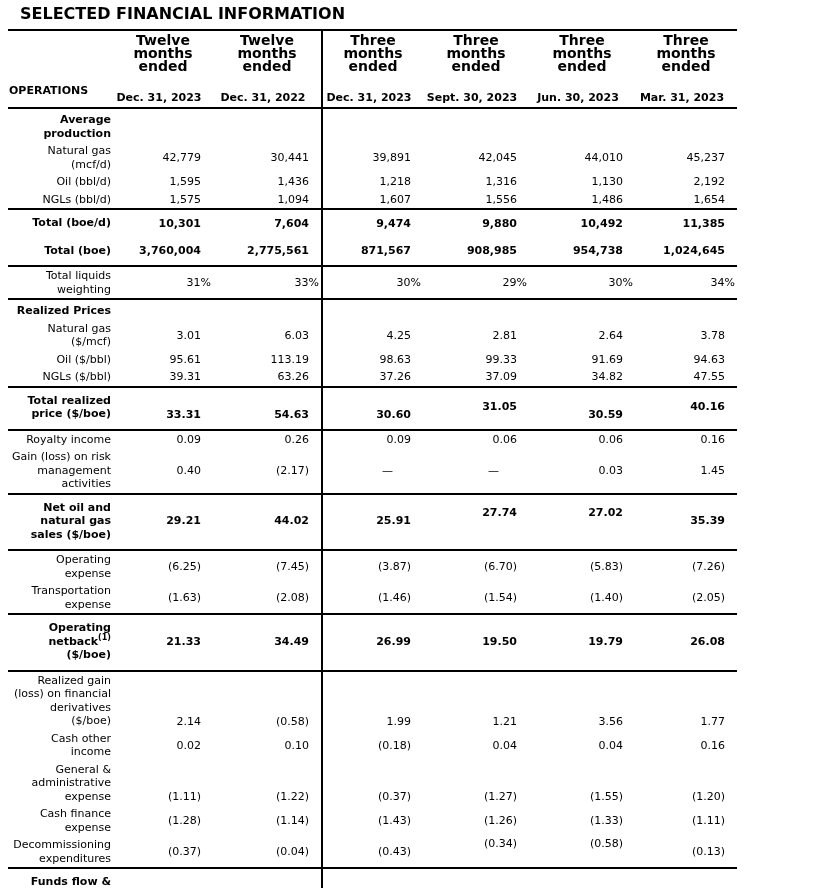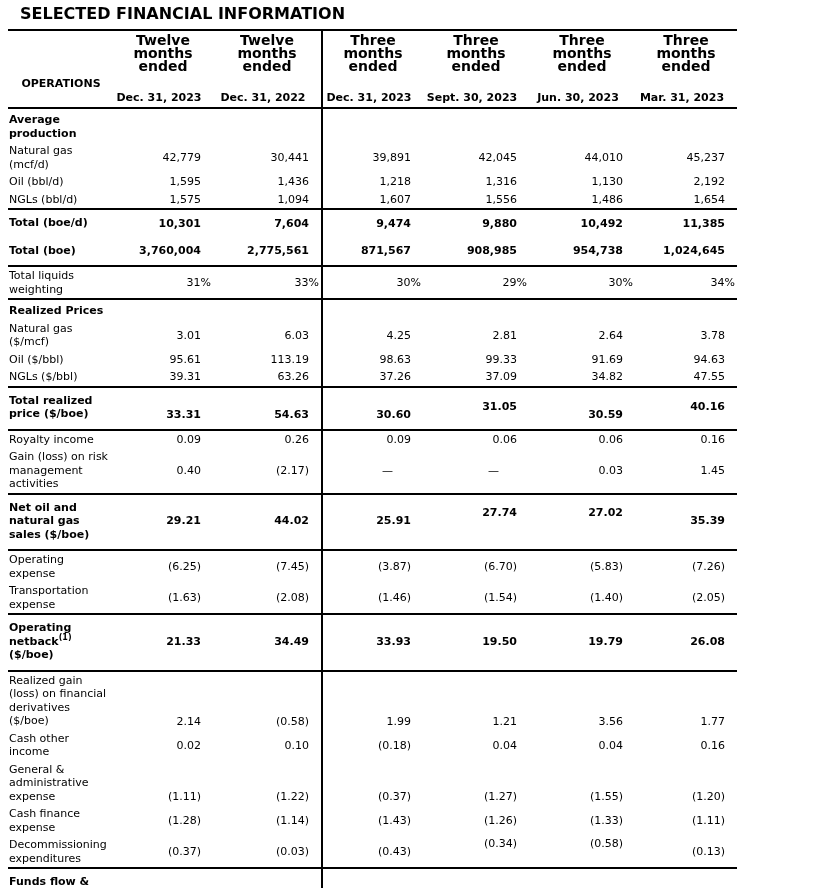--- a/index.html
+++ b/index.html
@@ -20,23 +20,23 @@
     border-top:2px solid #000;border-bottom:2px solid #000;
     font-size:11px;
   }
   thead th{
     border-bottom:2px solid #000;
     font-weight:bold;vertical-align:top;
     padding:3px 0 3px 0;
   }
   th .period{text-align:center;line-height:13px;font-size:14px;}
   th .date{padding-right:8px;margin-top:18px;white-space:nowrap;}
-  th.oplabel{vertical-align:bottom;text-align:center;padding:0 0 17px 1px;font-size:11px;}
+  th.oplabel{vertical-align:bottom;text-align:left;padding:0 0 10px 1px;font-size:11px;}
   td.label{
-    text-align:left;vertical-align:middle;
+    text-align:right;vertical-align:middle;
     padding:2px 2px 2px 1px;line-height:13.5px;margin-top:46px;
   }
   td.val{
     text-align:right;vertical-align:middle;
     padding:2px 12px 2px 0;white-space:nowrap;
   }
   td.val.pct{padding-right:2px;}
   td.val.dash{padding-right:30px;}
   .divL{border-left:2px solid #000;}
   tr.bold td{font-weight:bold;}
@@ -243,21 +243,21 @@
           <td class="val">(2.08)</td>
           <td class="val divL">(1.46)</td>
           <td class="val">(1.54)</td>
           <td class="val">(1.40)</td>
           <td class="val">(2.05)</td>
         </tr>
         <tr class="bold tall sep">
           <td class="label">Operating netback<sup>(1)</sup> ($/boe)</td>
           <td class="val">21.33</td>
           <td class="val">34.49</td>
-          <td class="val divL">33.93</td>
+          <td class="val divL">26.99</td>
           <td class="val">19.50</td>
           <td class="val">19.79</td>
           <td class="val">26.08</td>
         </tr>
         <tr class="vbottom">
           <td class="label">Realized gain (loss) on financial derivatives ($/boe)</td>
           <td class="val">2.14</td>
           <td class="val">(0.58)</td>
           <td class="val divL">1.99</td>
           <td class="val">1.21</td>
@@ -287,21 +287,21 @@
           <td class="val">(1.28)</td>
           <td class="val">(1.14)</td>
           <td class="val divL">(1.43)</td>
           <td class="val">(1.26)</td>
           <td class="val">(1.33)</td>
           <td class="val">(1.11)</td>
         </tr>
         <tr class="sep">
           <td class="label">Decommissioning expenditures</td>
           <td class="val">(0.37)</td>
-          <td class="val">(0.03)</td>
+          <td class="val">(0.04)</td>
           <td class="val divL">(0.43)</td>
           <td class="val"><span class="raised">(0.34)</span></td>
           <td class="val"><span class="raised">(0.58)</span></td>
           <td class="val">(0.13)</td>
         </tr>
         <tr class="bold tall vbottom">
           <td class="label">Funds flow &amp; corporate netback ($/boe)</td>
           <td class="val">20.73</td>
           <td class="val">31.60</td>
           <td class="val divL">18.96</td>

